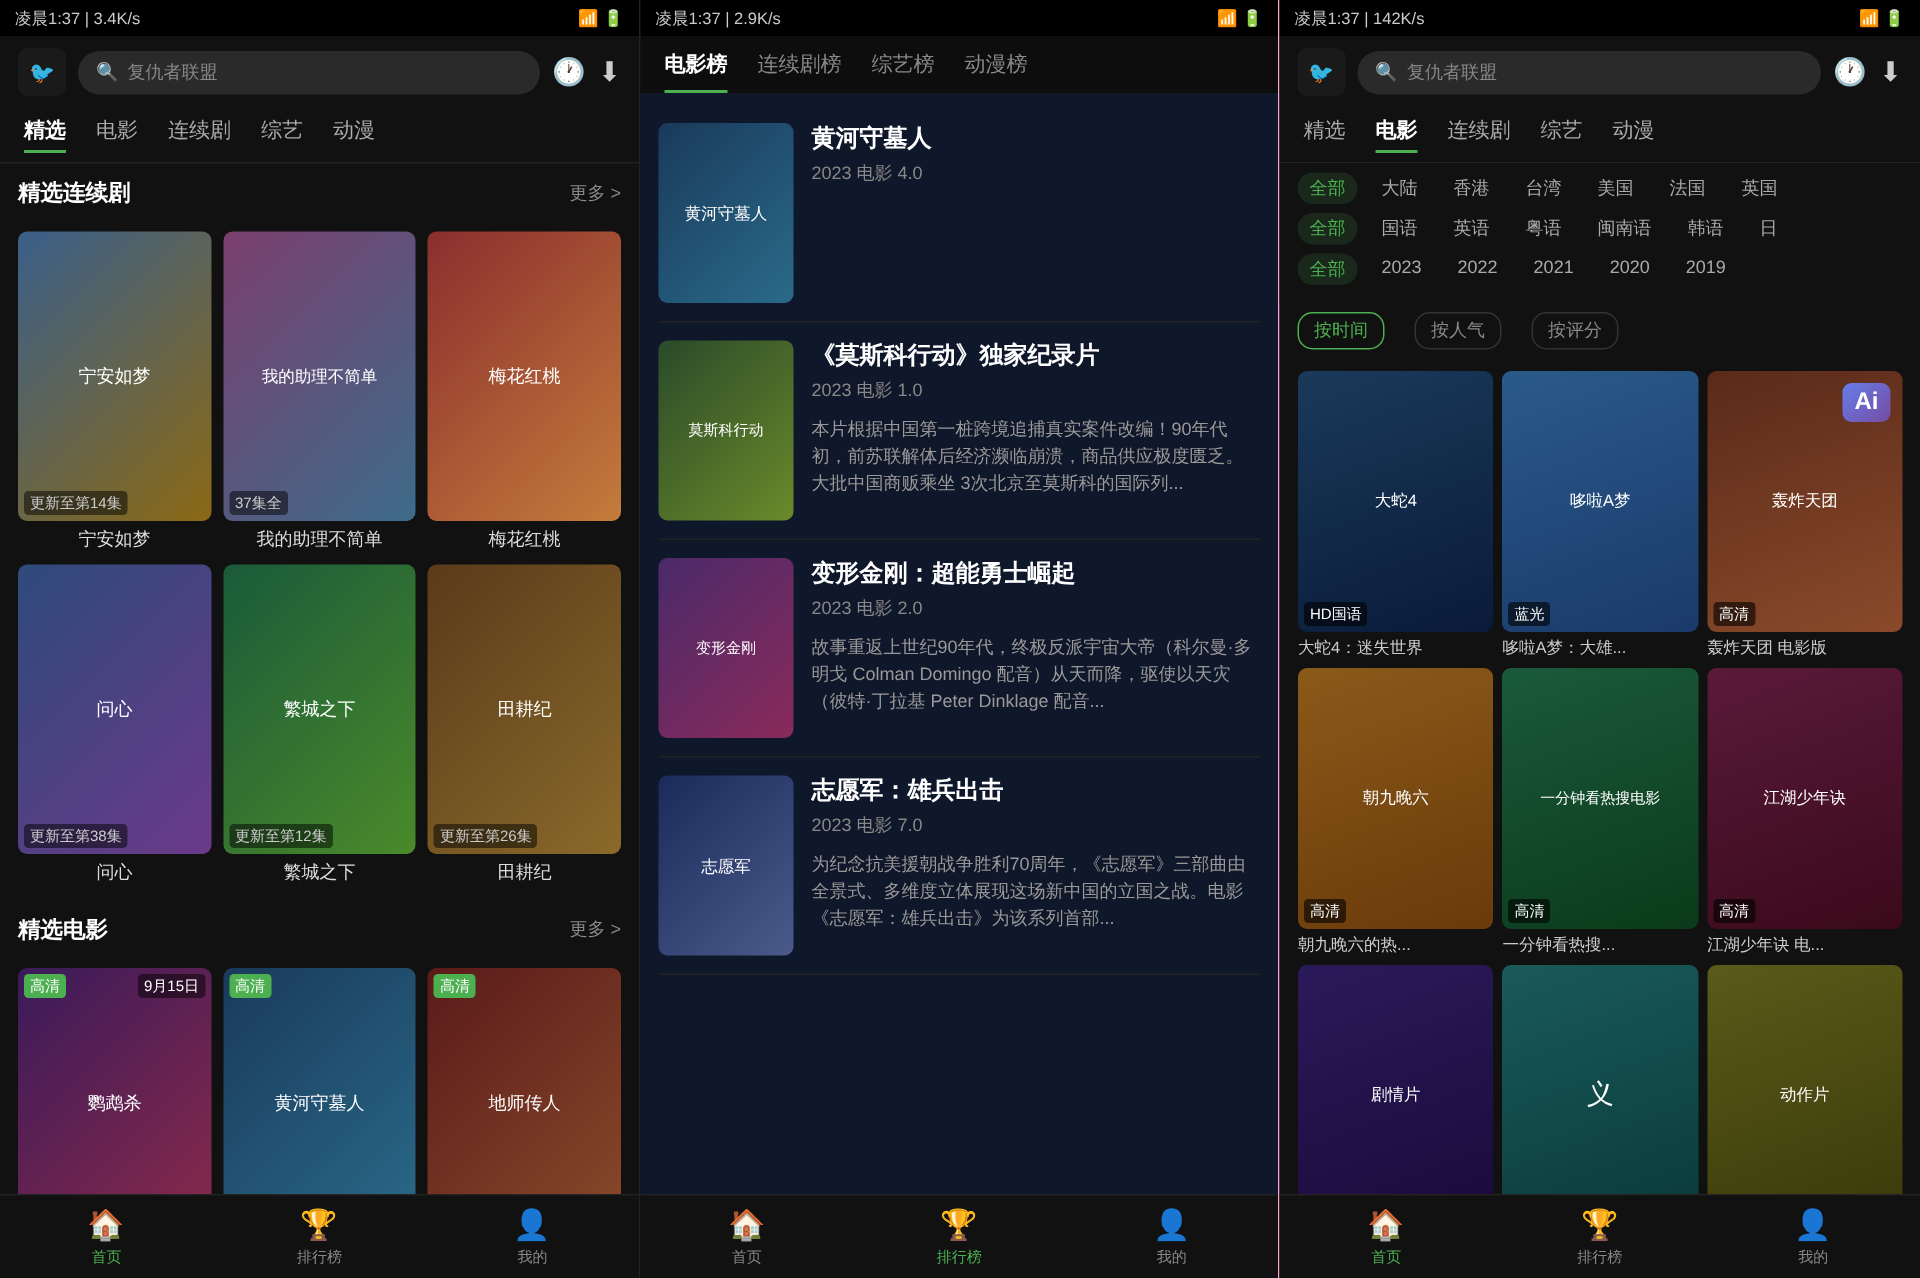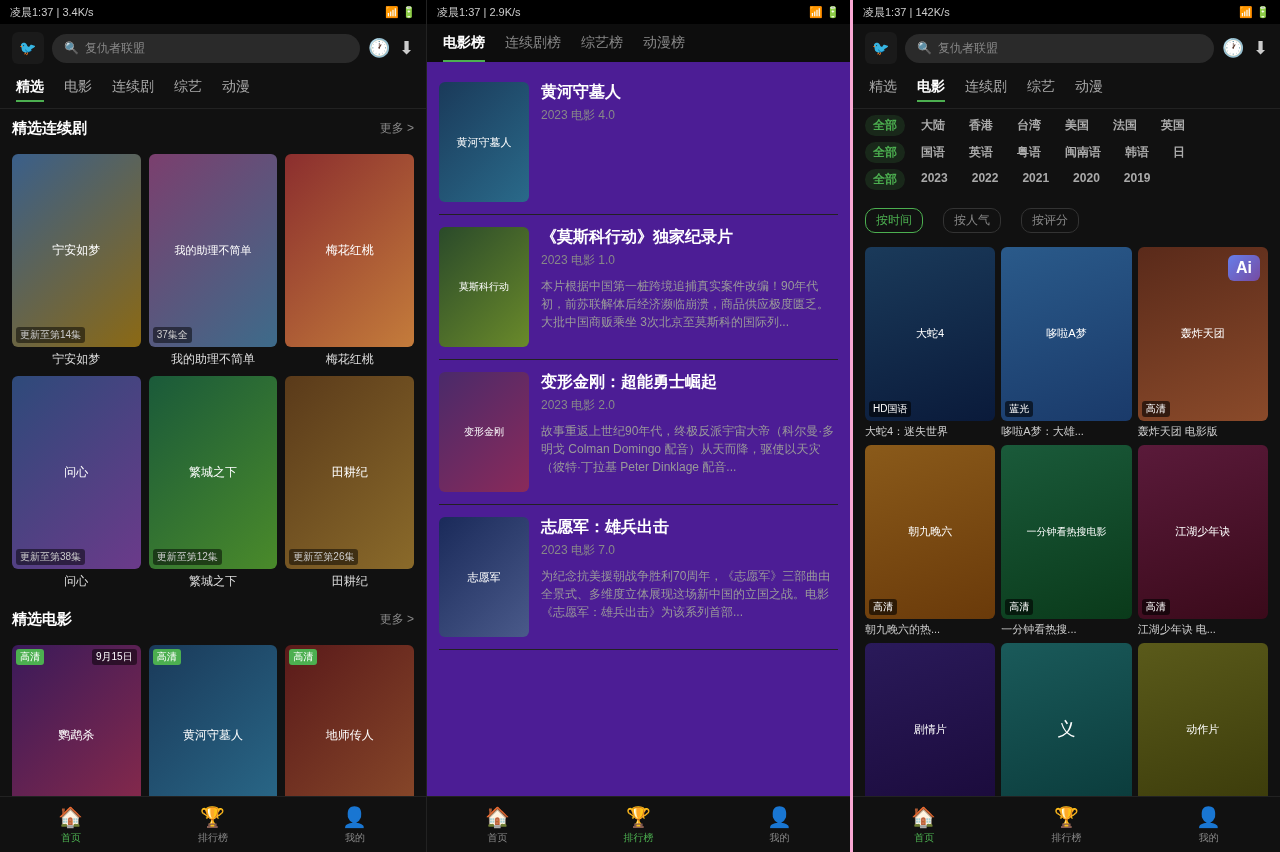--- a/index.html
+++ b/index.html
@@ -14,21 +14,21 @@
     }
 
     
     .panel {
       display: flex;
       flex-direction: column;
       overflow: hidden;
       position: relative;
     }
     .panel-left { width: 427px; background: #111; border-right: 1px solid #222; }
-    .panel-middle { width: 426px; background: #4c1d95; border-right: 3px solid #f9a8d4; }
+    .panel-middle { width: 426px; background: #0f172a; border-right: 1px solid #f9a8d4; }
     .panel-right { width: 427px; background: #111; }
 
     
     .status-bar {
       height: 24px;
       background: #000;
       display: flex;
       align-items: center;
       justify-content: space-between;
       padding: 0 10px;
@@ -239,21 +239,20 @@
       gap: 8px;
       margin-bottom: 6px;
       flex-wrap: wrap;
     }
     .filter-tag {
       font-size: 12px;
       color: #aaa;
       padding: 2px 8px;
       border-radius: 12px;
       cursor: pointer;
-      font-weight: bold;
     }
     .filter-tag.active {
       color: #4caf50;
       background: rgba(76,175,80,0.15);
     }
 
     .sort-row {
       display: flex;
       gap: 20px;
       padding: 6px 12px 8px;

